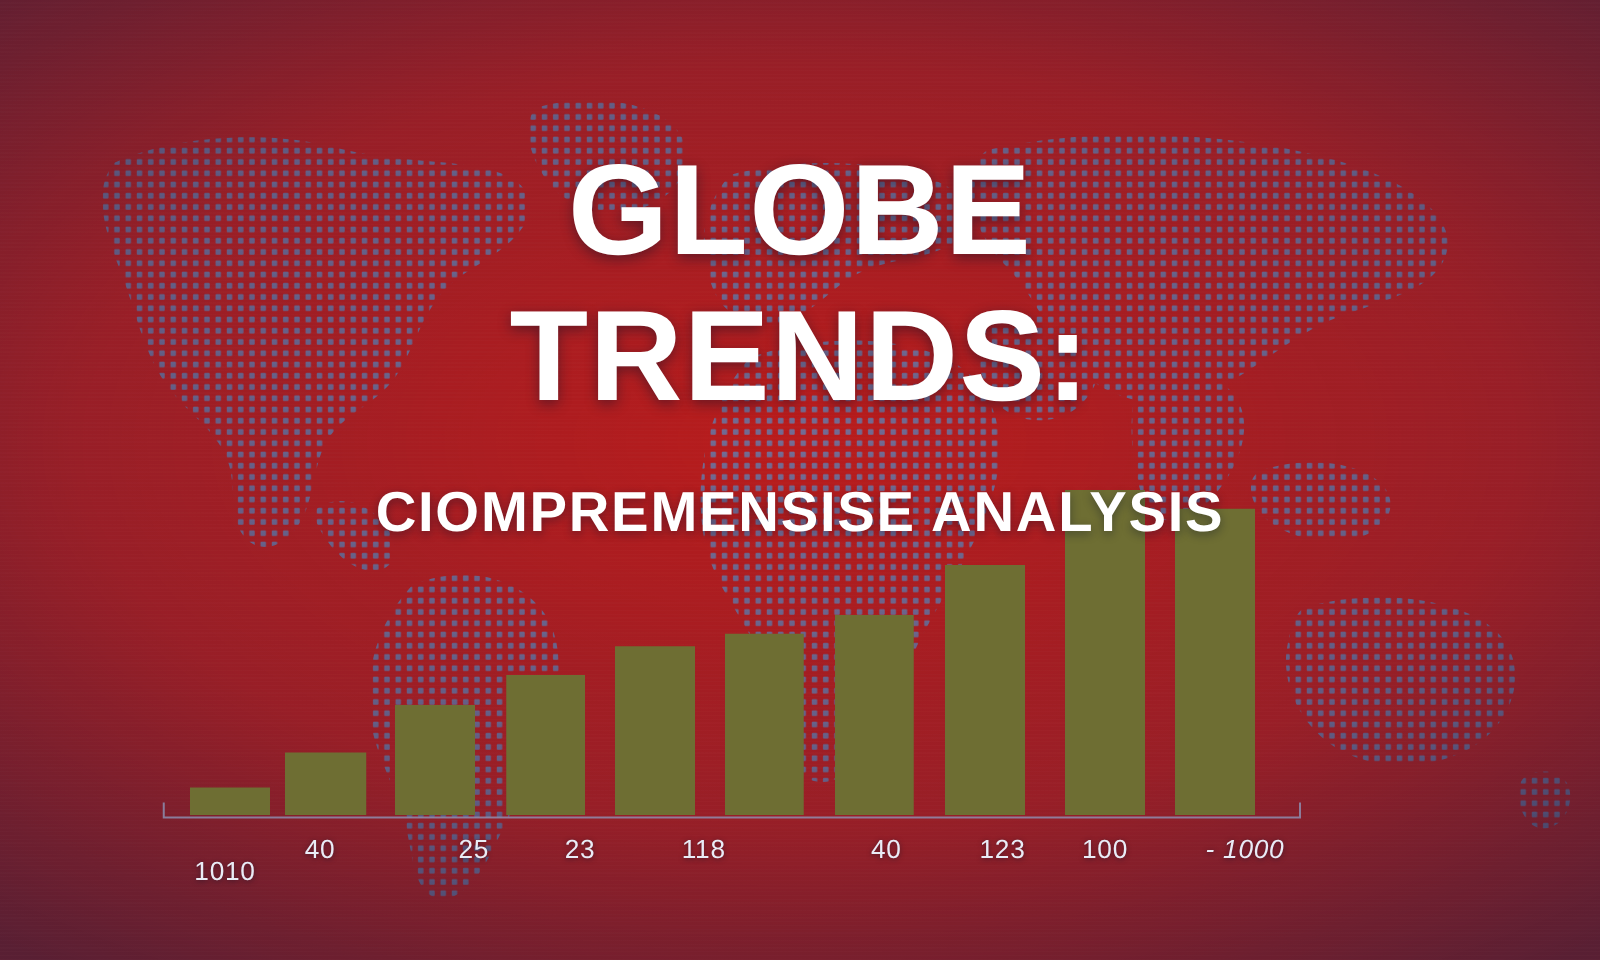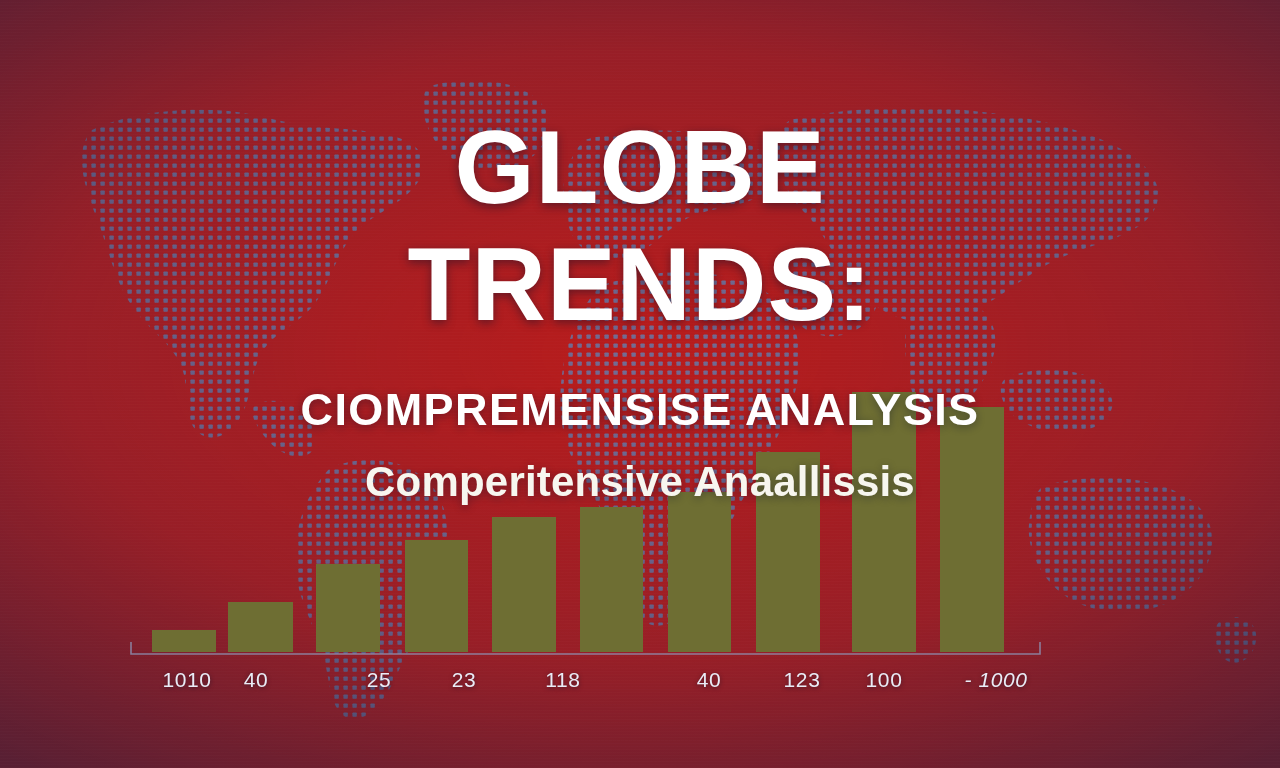--- a/index.html
+++ b/index.html
@@ -201,25 +201,24 @@
       </g>
     <g id="axis-group">
         <path d="M131,642 L131,654 L1040,654 L1040,642" fill="none" stroke="#8e9cc0" stroke-width="1.6" opacity="0.75"></path>
       </g>
   </svg>
 
   <div class="text-stack">
     <div class="title-line l1">GLOBE</div>
     <div class="title-line l3">TRENDS:</div>
     <div class="subtitle-upper">CIOMPREMENSISE ANALYSIS</div>
-    <div class="subtitle-lower">Comperitensive Anaallissis</div>
   </div>
 
   <div class="axis-labels" id="axis-labels">
-      <div class="axis-label" style="left: 187px;">1010</div>
+      <div class="axis-label" style="left: 180px; margin-top: 18px;">1010</div>
       <div class="axis-label" style="left: 256px;">40</div>
       <div class="axis-label" style="left: 379px;">25</div>
       <div class="axis-label" style="left: 464px;">23</div>
       <div class="axis-label" style="left: 563px;">118</div>
       <div class="axis-label" style="left: 709px;">40</div>
       <div class="axis-label" style="left: 802px;">123</div>
       <div class="axis-label" style="left: 884px;">100</div>
       <div class="axis-label" style="left: 996px; font-style: italic;">- 1000</div>
     </div>
 

